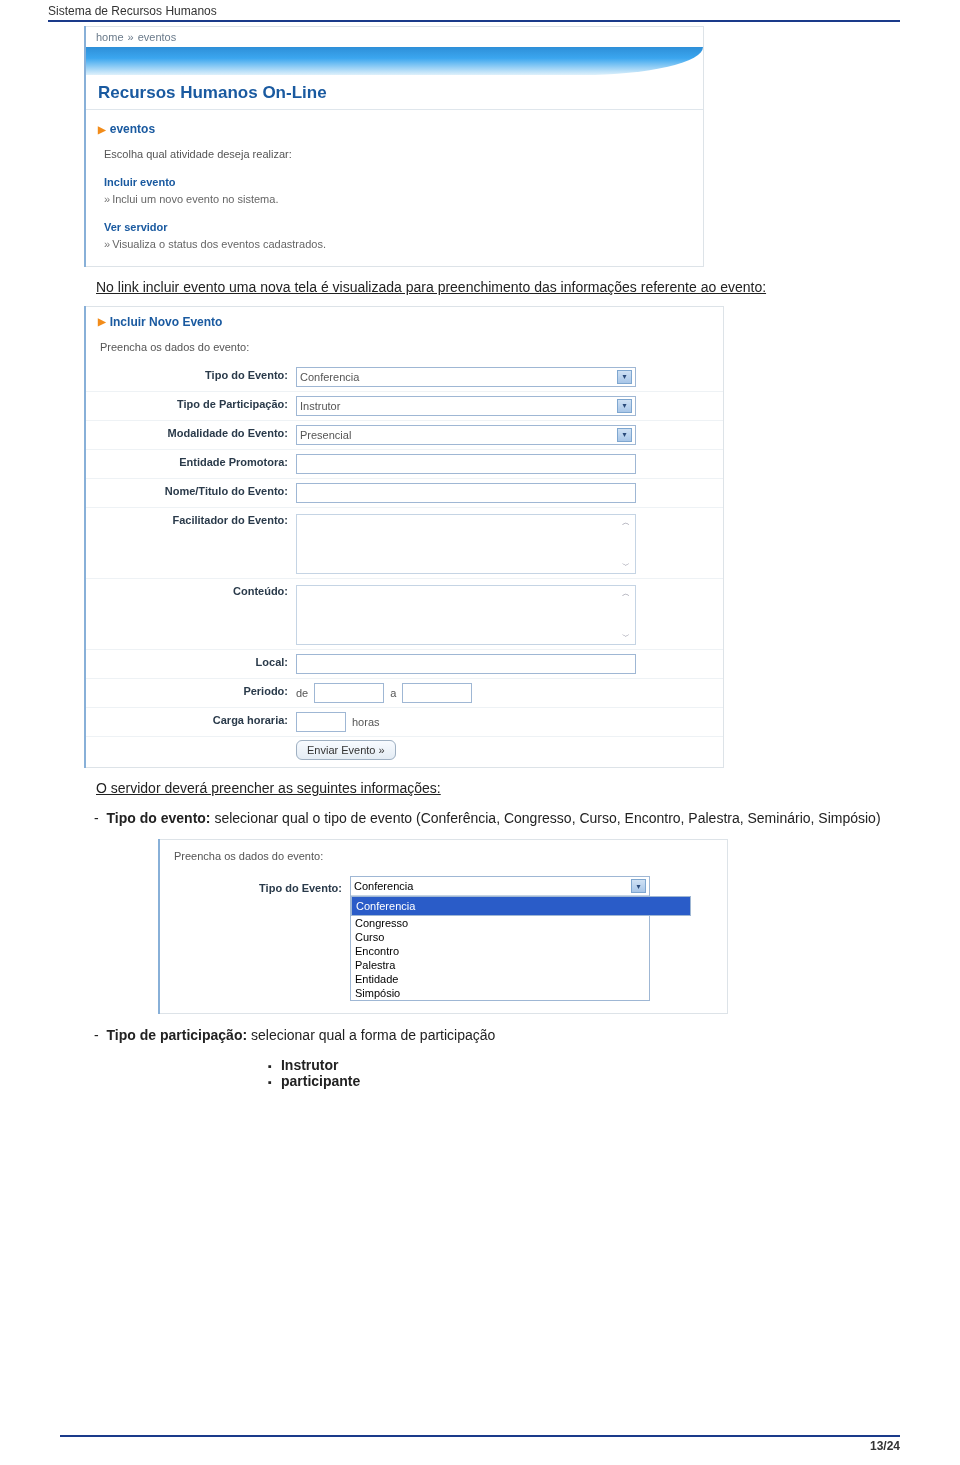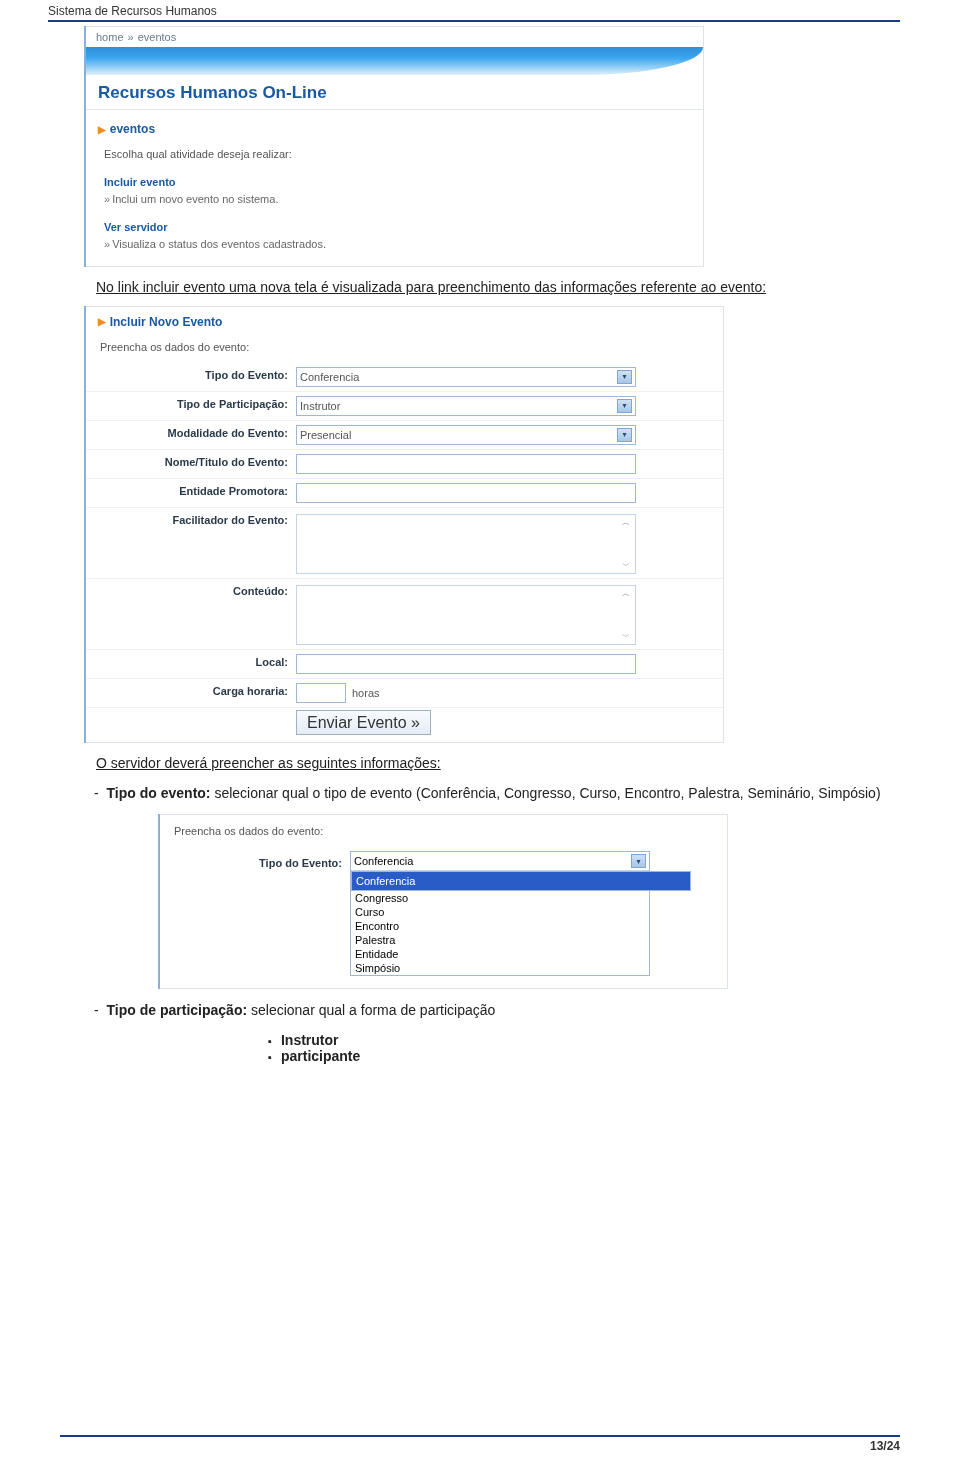--- a/index.html
+++ b/index.html
@@ -168,23 +168,23 @@
     flex-direction: column;
     justify-content: space-between;
   }
   .ta .ta-scroll span {
     font-size: 8px; color: #889; text-align: center;
   }
   .btn {
     border: 1px solid #9fb0c2;
     background: linear-gradient(#f8fbff,#e4ecf4);
     padding: 3px 10px;
-    font-size: 16px;
+    font-size: 11px;
     color: #333;
-    border-radius: 0;
+    border-radius: 6px;
   }
   .submit-row { padding: 6px 0 10px 210px; }
   
   .dd-shot {
     width: 570px;
     margin: 8px 0 10px 110px;
     border-left: 2px solid #88b0d8;
   }
   .dd-inner { border: 1px solid #dde3e8; border-left: none; padding: 10px 10px 12px 10px; }
   .dd-frow { display: flex; align-items: flex-start; }
@@ -324,27 +324,27 @@
       <div class="frow">
         <div class="lbl">Modalidade do Evento:</div>
         <div class="ctl">
           <div class="sel">
             <span>Presencial</span>
             <span class="sel-arrow">▾</span>
           </div>
         </div>
       </div>
       <div class="frow">
+        <div class="lbl">Entidade Promotora:</div>
+        <div class="ctl">
+            <div class="inp w340"></div>
+          </div>
+      </div>
+      <div class="frow">
         <div class="lbl">Nome/Titulo do Evento:</div>
-        <div class="ctl">
-            <div class="inp w340"></div>
-          </div>
-      </div>
-      <div class="frow">
-        <div class="lbl">Entidade Promotora:</div>
         <div class="ctl">
             <div class="inp w340"></div>
           </div>
       </div>
       <div class="frow">
         <div class="lbl">Facilitador do Evento:</div>
         <div class="ctl align-top">
           <div class="ta h60">
             <div class="ta-scroll">
                 <span>︿</span>
@@ -362,20 +362,29 @@
                 <span>﹀</span>
               </div>
           </div>
         </div>
       </div>
       <div class="frow">
         <div class="lbl">Local:</div>
         <div class="ctl">
             <div class="inp w340"></div>
           </div>
+      </div>
+      <div class="frow">
+        <div class="lbl">Periodo:</div>
+        <div class="ctl">
+          <span>de</span>
+          <div class="inp w70"></div>
+          <span>a</span>
+          <div class="inp w70"></div>
+        </div>
       </div>
       <div class="frow">
         <div class="lbl">Carga horaria:</div>
         <div class="ctl">
           <div class="inp w50"></div>
           <span>horas</span>
         </div>
       </div>
       <div class="submit-row">
         <span class="btn">Enviar Evento »</span>

